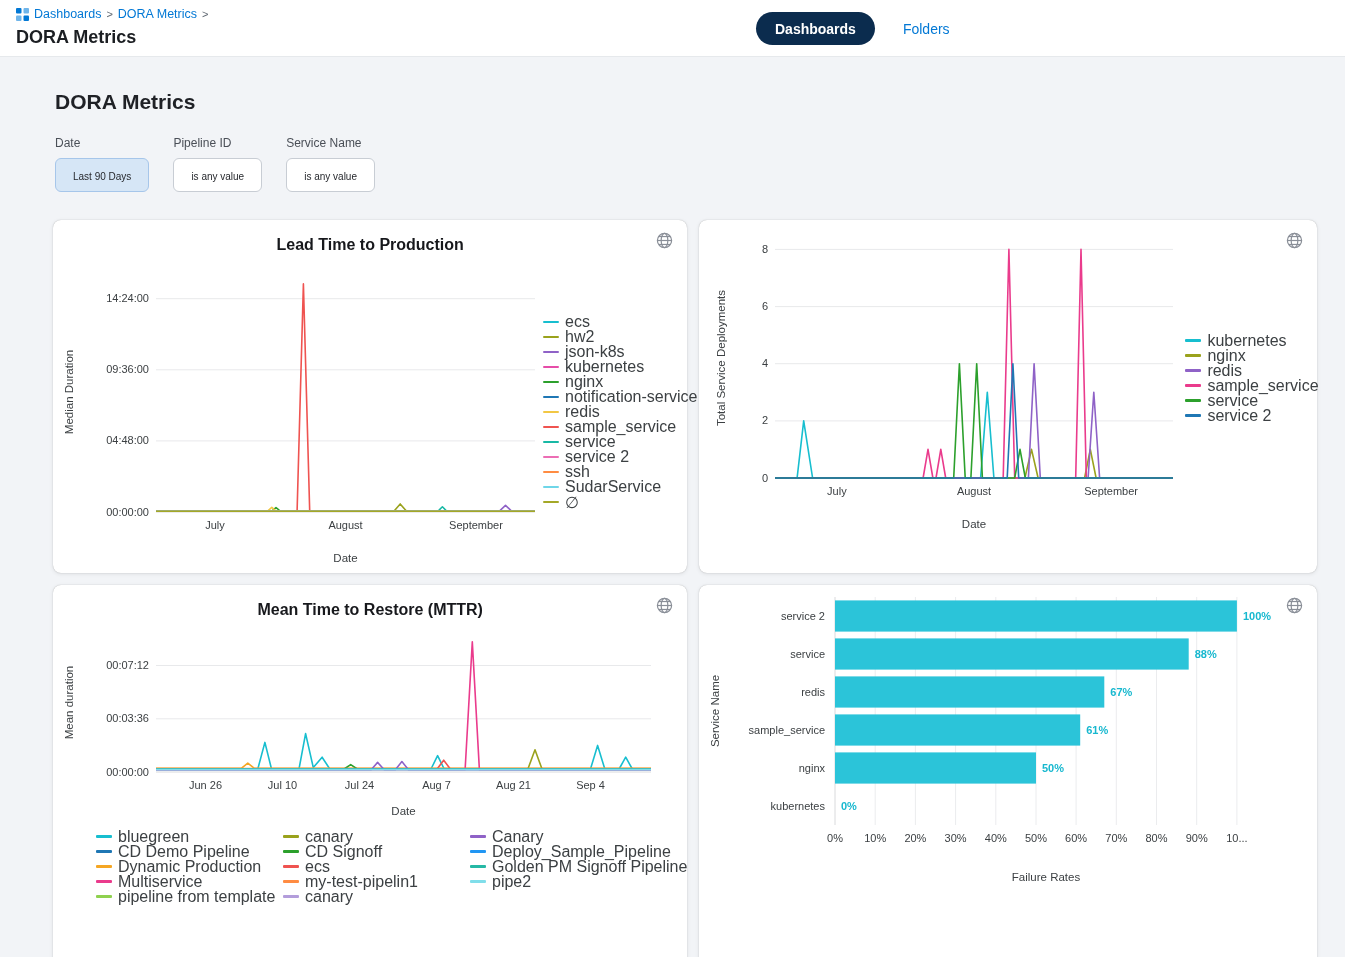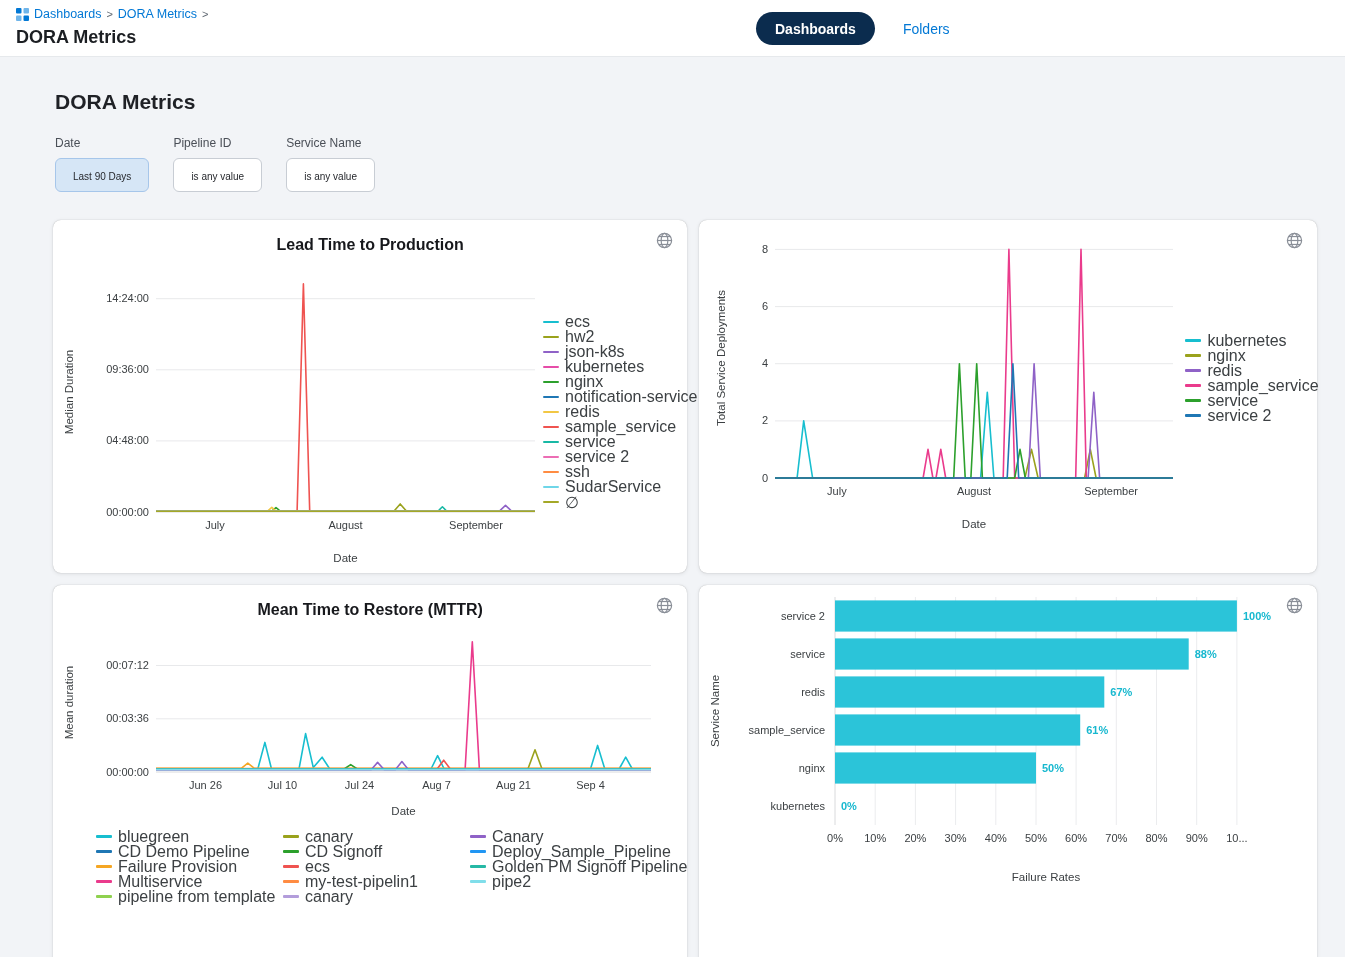--- a/index.html
+++ b/index.html
@@ -339,21 +339,21 @@
           <div class="legend-item">
             <span class="legend-swatch" style="background: rgb(23, 190, 207);"></span>
             <span class="legend-label">bluegreen</span>
           </div>
           <div class="legend-item">
             <span class="legend-swatch" style="background: rgb(31, 119, 180);"></span>
             <span class="legend-label">CD Demo Pipeline</span>
           </div>
           <div class="legend-item">
             <span class="legend-swatch" style="background: rgb(245, 166, 35);"></span>
-            <span class="legend-label">Failure Provision</span>
+            <span class="legend-label">Dynamic Production</span>
           </div>
           <div class="legend-item">
             <span class="legend-swatch" style="background: rgb(234, 59, 140);"></span>
             <span class="legend-label">Multiservice</span>
           </div>
           <div class="legend-item">
             <span class="legend-swatch" style="background: rgb(143, 209, 79);"></span>
             <span class="legend-label">pipeline from template</span>
           </div>
           <div class="legend-item">

